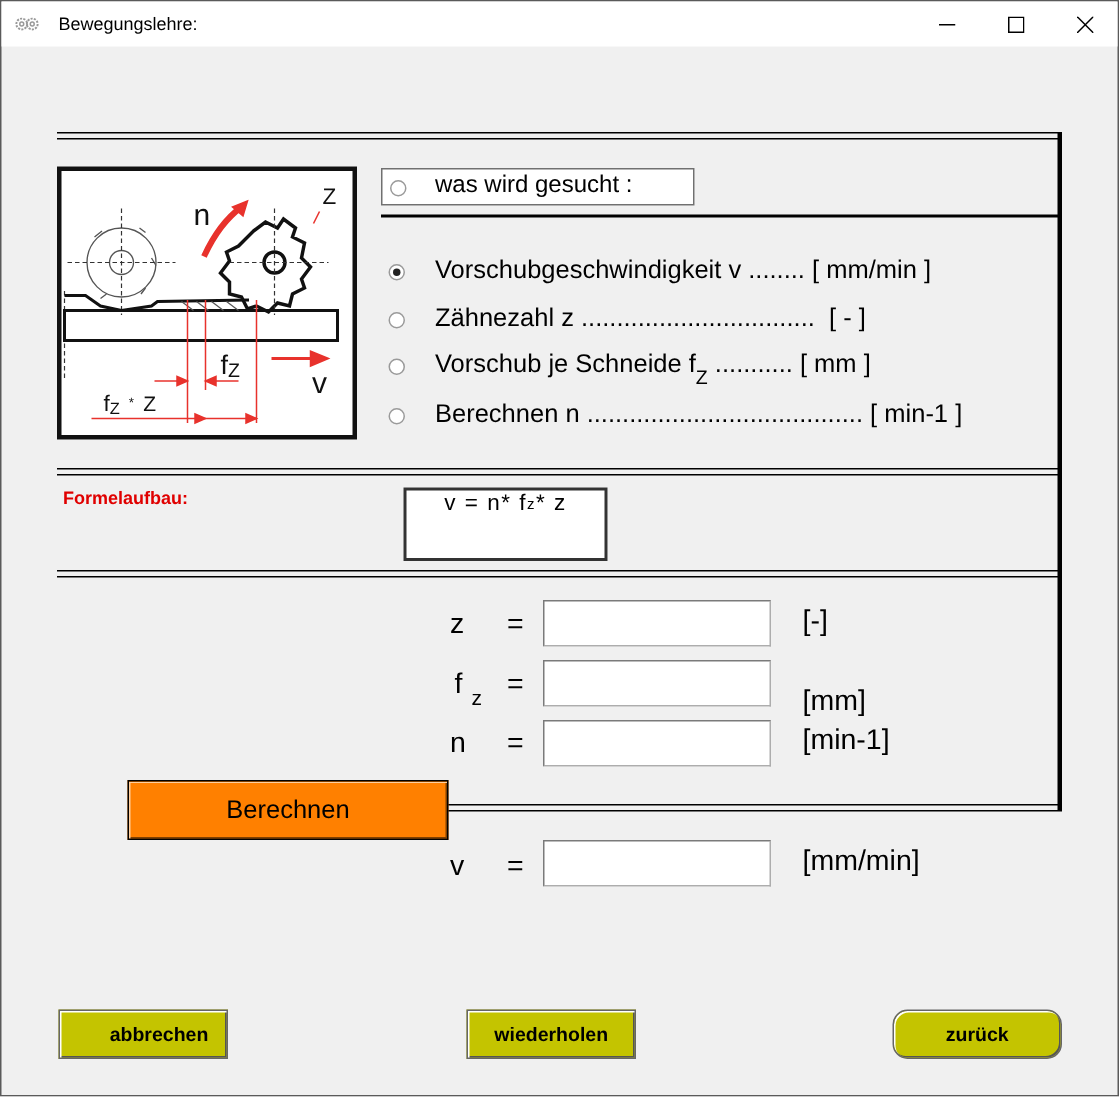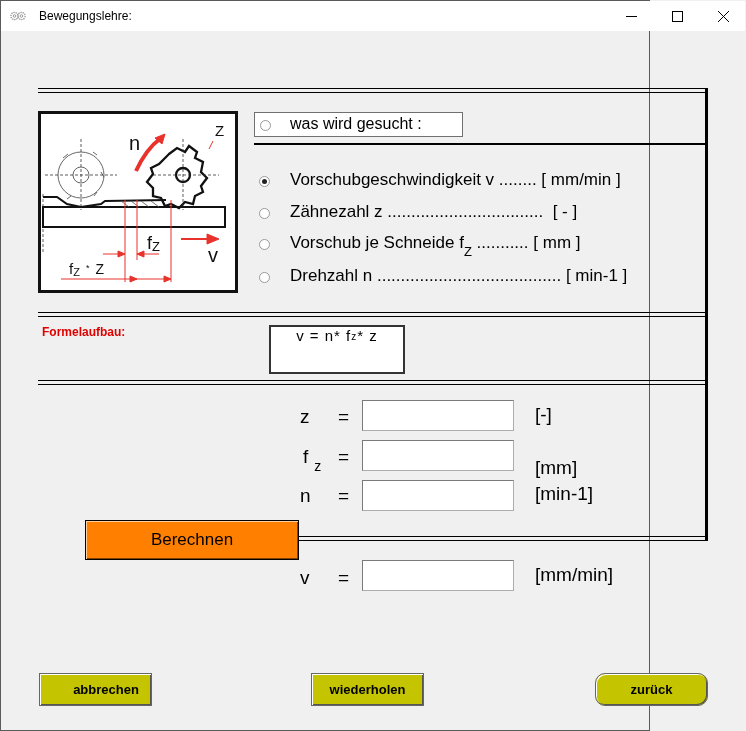--- a/index.html
+++ b/index.html
@@ -1,18 +1,18 @@
 <!DOCTYPE html>
 <html><head>
 <meta charset="utf-8">
 <style>
   * { box-sizing: border-box; margin: 0; padding: 0; }
   html, body { width: 746px; height: 731px; overflow: hidden; background: #f0f0f0; }
   body { font-family: "Liberation Sans", "DejaVu Sans", sans-serif; color: #000; position: relative; }
-  .window { position: absolute; left: 0; top: 0; width: 650px; height: 731px; border: 1px solid #5a5a5a; background: #f0f0f0; }
+  .window { position: absolute; left: 0; top: 0; width: 746px; height: 731px; border: 1px solid #5a5a5a; background: #f0f0f0; }
   .titlebar { position: absolute; left: 0; top: 0; width: 744px; height: 30px; background: #fff; }
   .titlebar .app-icon { position: absolute; left: 9px; top: 9px; width: 16px; height: 12px; }
   .titlebar .title { position: absolute; left: 38px; top: 8px; font-size: 12px; color: #000; }
   .titlebar .ctrl { position: absolute; top: 0; width: 46px; height: 30px; display: flex; align-items: center; justify-content: center; cursor: default; }
   .ctrl.min { left: 607px; } .ctrl.max { left: 653px; } .ctrl.close { left: 699px; }
 
   .heading { position: absolute; left: 37px; top: 57px; font-size: 22px; letter-spacing: 0.1px; }
   .hline { position: absolute; height: 2px; background: #000; }
   .vline { position: absolute; width: 3px; background: #000; }
 
@@ -155,21 +155,21 @@
   <div class="opt" style="top:200px;">
     <span class="radio"></span>
     <span class="label"><span>Zähnezahl  z  .................................</span>&nbsp;&nbsp;<span>[ - ]</span></span>
   </div>
   <div class="opt" style="top:231px;">
     <span class="radio"></span>
     <span class="label"><span>Vorschub  je Schneide   f</span><span class="sub">Z</span><span> ...........</span> <span>[ mm ]</span></span>
   </div>
   <div class="opt" style="top:264px;">
     <span class="radio"></span>
-    <span class="label"><span>Drehzahl  n .......................................</span> <span>[ min-1 ]</span></span>
+    <span class="label"><span>Berechnen  n .......................................</span> <span>[ min-1 ]</span></span>
   </div>
 
   <div class="formel-label">Formelaufbau:</div>
   <div class="formula-box">
     <span>v  =  n</span>
     <span> * f</span>
     <span class="fsub">z</span>
     <span>* z</span>
   </div>
 

